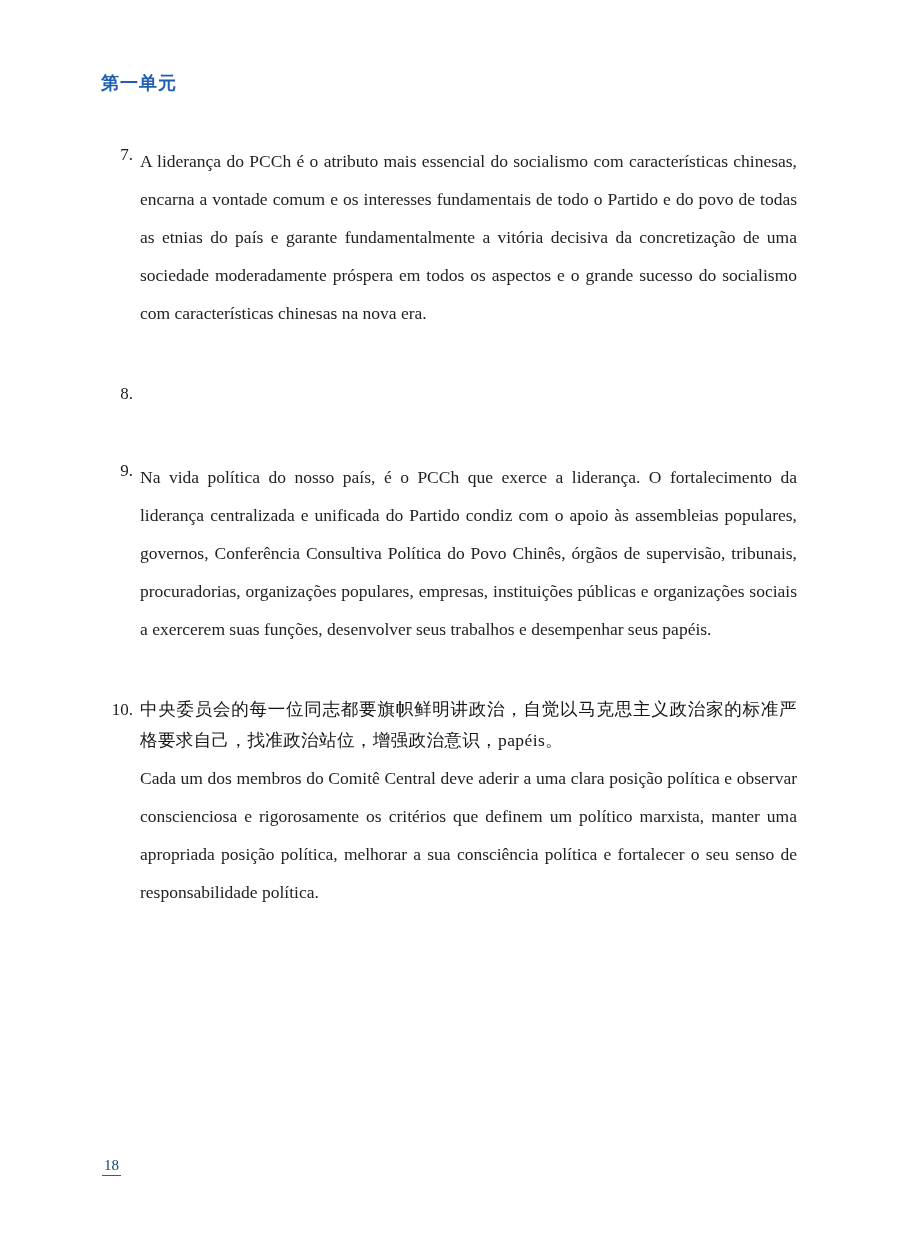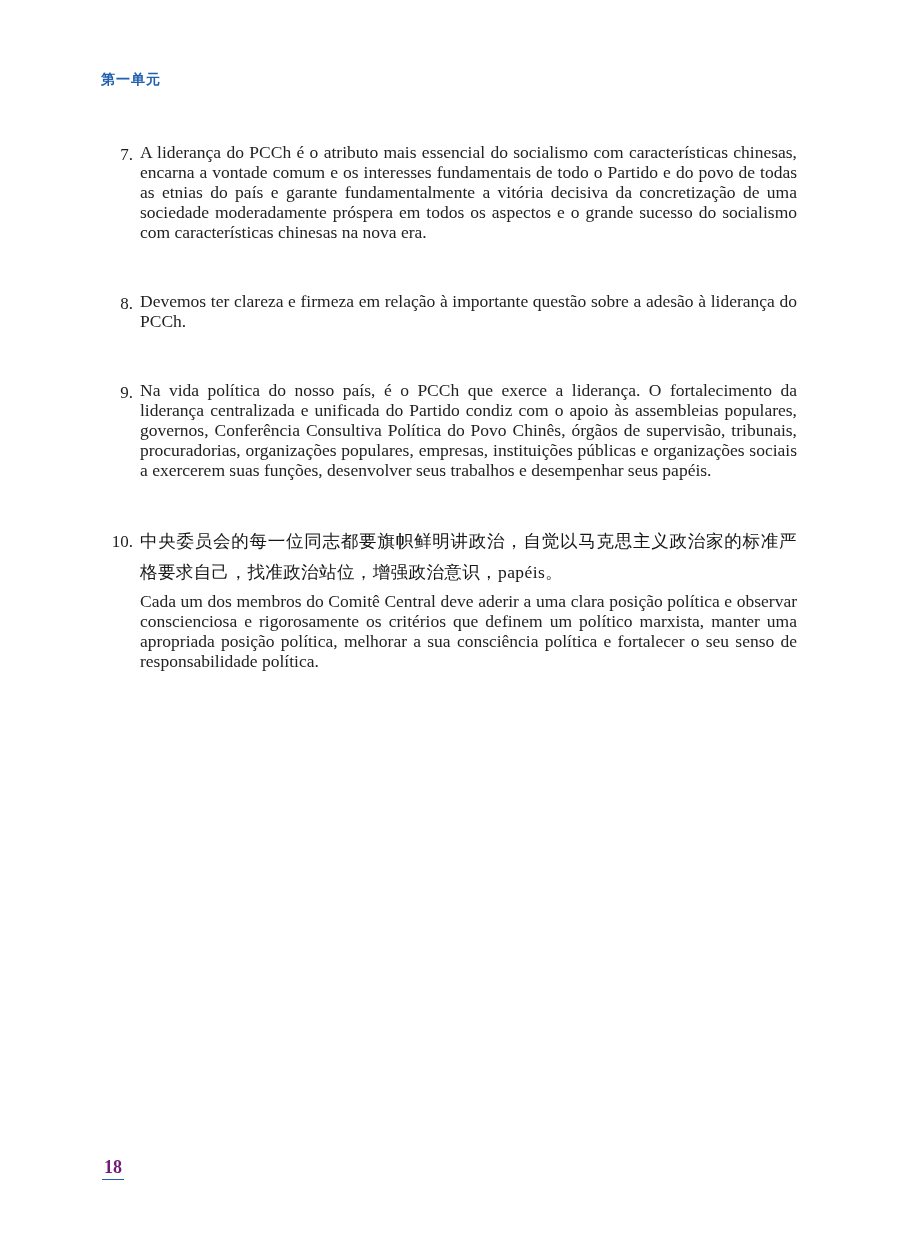--- a/index.html
+++ b/index.html
@@ -16,21 +16,21 @@
     font-family: "Liberation Serif", "DejaVu Serif", serif;
     color: #1d1d1f;
     overflow: hidden;
   }
   .unit-header {
     position: absolute;
     left: 101px;
     top: 71px;
     font-family: "Liberation Sans", "DejaVu Sans", sans-serif;
     font-weight: bold;
-    font-size: 14px;
+    font-size: 18px;
     color: #1f5fae;
     letter-spacing: 1px;
   }
   .content {
     position: absolute;
     left: 103px;
     top: 139px;
     width: 694px;
   }
   .entry {
@@ -57,32 +57,32 @@
     margin: 0;
     font-size: 17.5px;
     line-height: 31px;
     text-align: justify;
     letter-spacing: 0.4px;
     color: #161618;
   }
   .pt {
     margin: 3px 0 0 0;
     font-size: 17.5px;
-    line-height: 20px;
+    line-height: 38px;
     text-align: justify;
     color: #222225;
   }
   .page-number {
     position: absolute;
     left: 102px;
     top: 1157px;
     font-family: "Liberation Serif", "DejaVu Serif", serif;
-    font-size: 18px;
-    font-weight: bold;
-    color: #701a75;
+    font-size: 15px;
+    font-weight: normal;
+    color: #0c4a6e;
     border-bottom: 1.5px solid #1f5fae;
     padding: 0 2px 1px 2px;
   }
 </style>
 </head>
 <body>
 
 <div class="page">
 
   <div class="unit-header">第一单元</div>
@@ -92,21 +92,20 @@
     <div class="entry">
       <div class="num">7.</div>
       <div class="body">
         <p class="pt">A liderança do PCCh é o atributo mais essencial do socialismo com características chinesas, encarna a vontade comum e os interesses fundamentais de todo o Partido e do povo de todas as etnias do país e garante fundamentalmente a vitória decisiva da concretização de uma sociedade moderadamente próspera em todos os aspectos e o grande sucesso do socialismo com características chinesas na nova era.</p>
       </div>
     </div>
 
     <div class="entry">
       <div class="num">8.</div>
       <div class="body">
-        <p class="pt">Devemos ter clareza e firmeza em relação à importante questão sobre a adesão à liderança do PCCh.</p>
       </div>
     </div>
 
     <div class="entry">
       <div class="num">9.</div>
       <div class="body">
         <p class="pt">Na vida política do nosso país, é o PCCh que exerce a liderança. O fortalecimento da liderança centralizada e unificada do Partido condiz com o apoio às assembleias populares, governos, Conferência Consultiva Política do Povo Chinês, órgãos de supervisão, tribunais, procuradorias, organizações populares, empresas, instituições públicas e organizações sociais a exercerem suas funções, desenvolver seus trabalhos e desempenhar seus papéis.</p>
       </div>
     </div>
 

